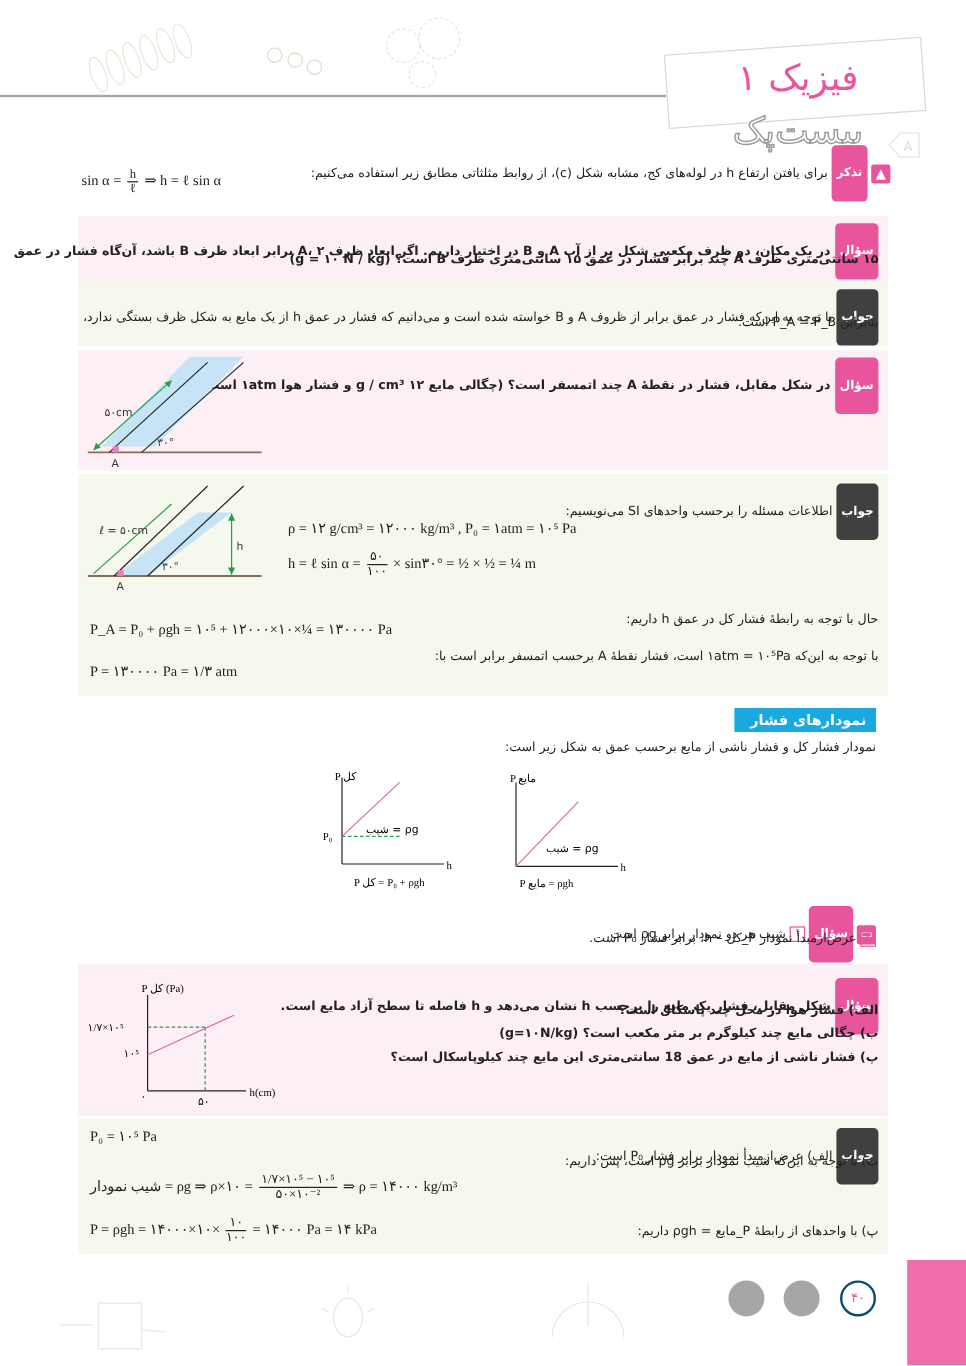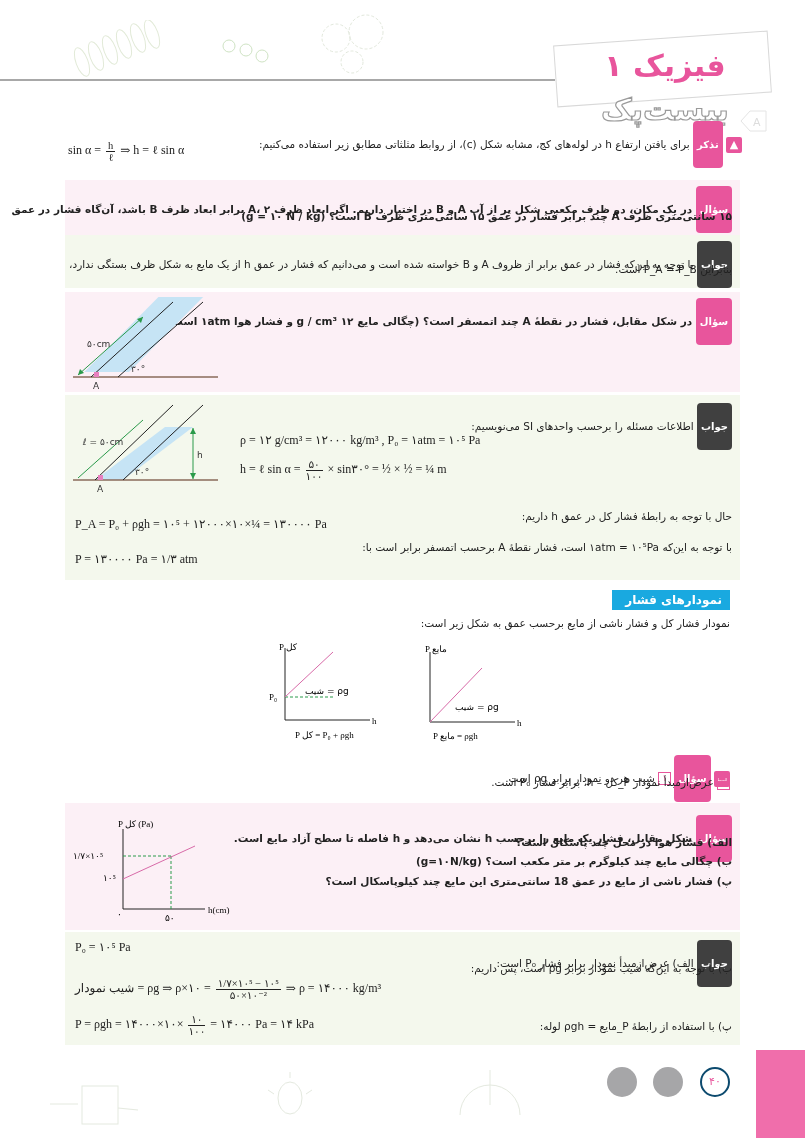--- a/index.html
+++ b/index.html
@@ -5,21 +5,21 @@
   * { box-sizing: border-box; margin: 0; padding: 0; }
   html, body { width: 805px; height: 1138px; background: #ffffff; overflow: hidden; }
   body { position: relative; font-family: "DejaVu Sans", sans-serif; color: #222; font-size: 11px; }
   .abs { position: absolute; }
   .rtl { direction: rtl; text-align: right; }
   .ltr { direction: ltr; text-align: left; }
   .bold { font-weight: bold; }
 
   .header-rule { position: absolute; left: 0; top: 79px; width: 555px; height: 2px; background: #a8a8a8; }
   .logo-box { position: absolute; left: 555px; top: 38px; width: 215px; height: 62px; border: 1.5px solid #d8d8d8; transform: rotate(-4deg); background: #fff; }
-  .logo-text { position: absolute; left: 560px; top: 44px; width: 210px; height: 44px; font-size: 30px; font-weight: bold; direction: rtl; text-align: center; line-height: 44px; }
+  .logo-text { position: absolute; left: 560px; top: 44px; width: 210px; height: 44px; font-size: 30px; font-weight: normal; direction: rtl; text-align: center; line-height: 44px; }
   .logo-text .gray { color: #fff; -webkit-text-stroke: 1.2px #9a9a9a; }
   .logo-text .pink { color: #e8559c; }
 
   .badge { display: inline-block; font-size: 10px; font-weight: bold; color: #fff; padding: 16px 4px; border-radius: 4px; line-height: 15px; vertical-align: middle; }
   .badge.pink { background: #e8559c; }
   .badge.green { background: #404040; }
   .icon-square { display: inline-block; width: 16px; height: 16px; background: #e8559c; color: #fff; text-align: center; font-size: 11px; line-height: 16px; border-radius: 2px; vertical-align: middle; }
 
   .box-q { position: absolute; left: 65px; width: 675px; background: #fcf0f6; }
   .box-a { position: absolute; left: 65px; width: 675px; background: #f4f8ed; }
@@ -215,21 +215,21 @@
     <span class="badge green">جواب</span>
     <span>الف) عرض‌ازمبدأ نمودار برابر فشار P₀ است:</span>
   </div>
   <div class="line ltr math" style="left:10px;top:8px">P₀ = ۱۰⁵ Pa</div>
   <div class="line rtl" style="right:8px;top:30px">ب) با توجه به این‌که شیب نمودار برابر ρg است، پس داریم:</div>
   <div class="line ltr math" style="left:10px;top:46px">
     <span>شیب نمودار = ρg ⇒ ρ×۱۰ =</span>
     <span class="frac"><span class="num">۱/۷×۱۰⁵ − ۱۰⁵</span><span>۵۰×۱۰⁻²</span></span>
     <span>⇒ ρ = ۱۴۰۰۰ kg/m³</span>
   </div>
-  <div class="line rtl" style="right:8px;top:88px">پ) با استفاده از رابطهٔ P_مایع = ρgh لوله:</div>
+  <div class="line rtl" style="right:8px;top:88px">پ) با واحدهای از رابطهٔ P_مایع = ρgh داریم:</div>
   <div class="line ltr math" style="left:10px;top:82px">
     <span>P = ρgh = ۱۴۰۰۰×۱۰×</span>
     <span class="frac"><span class="num">۱۰</span><span>۱۰۰</span></span>
     <span>= ۱۴۰۰۰ Pa = ۱۴ kPa</span>
   </div>
 </div>
 
 <svg class="abs" style="left:50px;top:1080px" width="100" height="50">
   <g fill="none" stroke="#e4e9df">
       <rect x="32" y="6" width="36" height="38"></rect>

